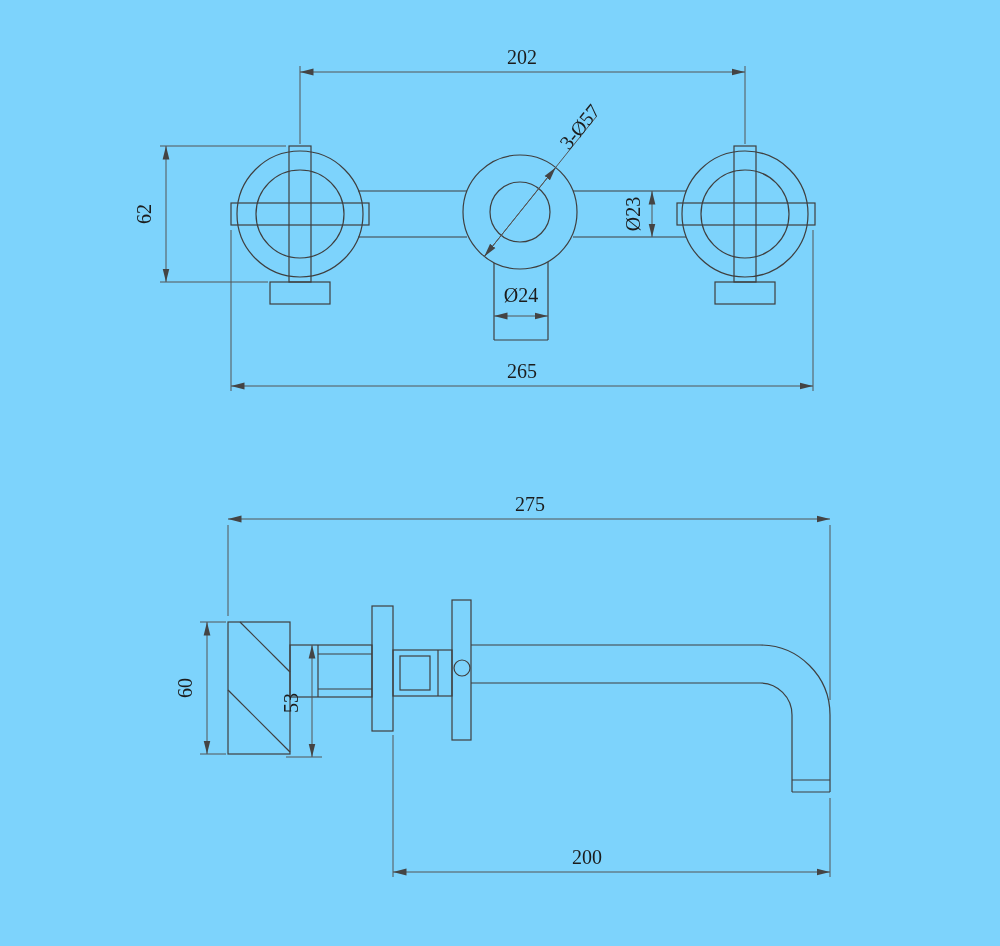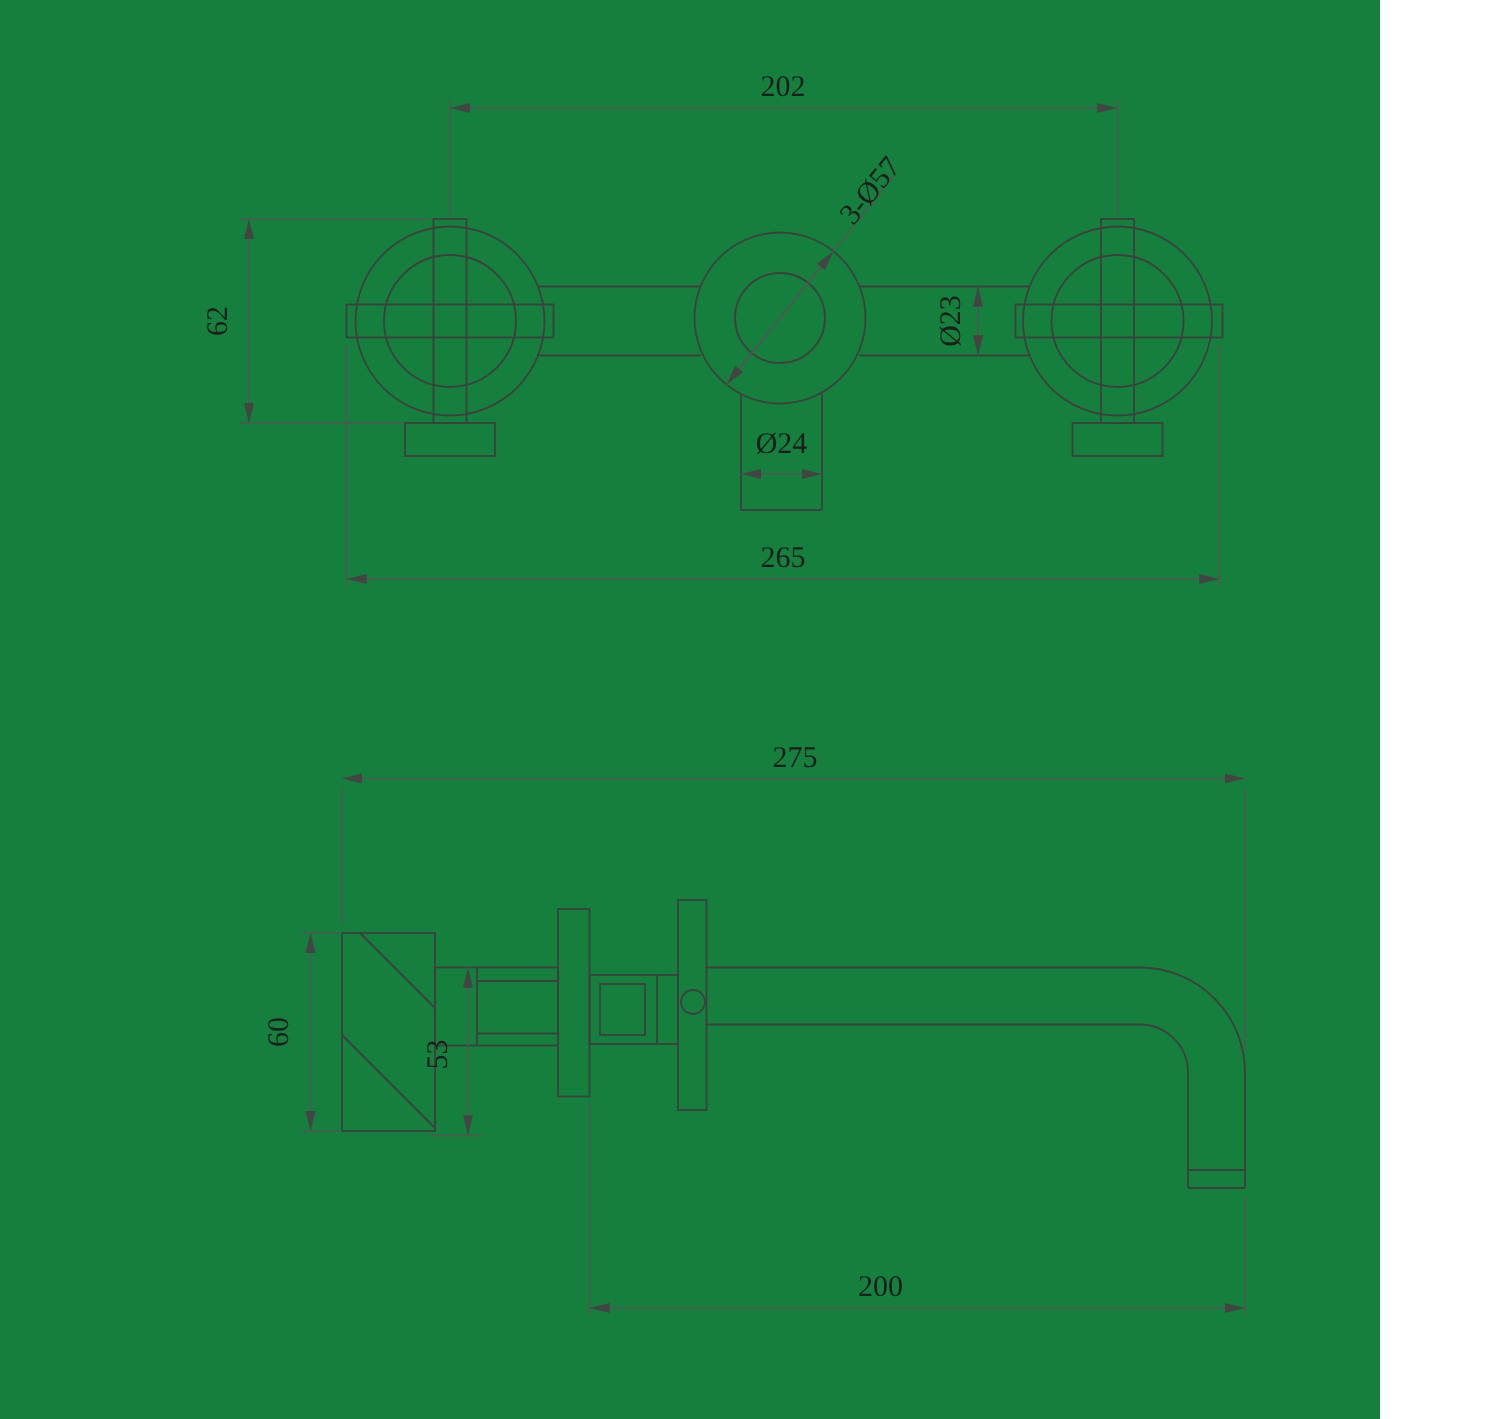--- a/index.html
+++ b/index.html
@@ -1,17 +1,17 @@
 <!DOCTYPE html>
 <html><head>
 <meta charset="utf-8">
 <style>
   html,body{margin:0;padding:0;background:#ffffff;}
   .sheet{
-    width:920px;height:946px;background:#15803d;position:relative;overflow:hidden;
+    width:1000px;height:946px;background:#7dd3fc;position:relative;overflow:hidden;
     font-family:"Liberation Serif", serif;
   }
   svg{display:block;}
   .obj{fill:none;stroke:#3f3f3f;stroke-width:1.2;stroke-linecap:butt;stroke-linejoin:miter;}
   .dim{fill:none;stroke:#555555;stroke-width:1;}
   .dimtxt{font-family:"Liberation Serif", serif;font-size:20px;fill:#1c1c1c;text-anchor:middle;}
 </style>
 </head>
 <body>
 

